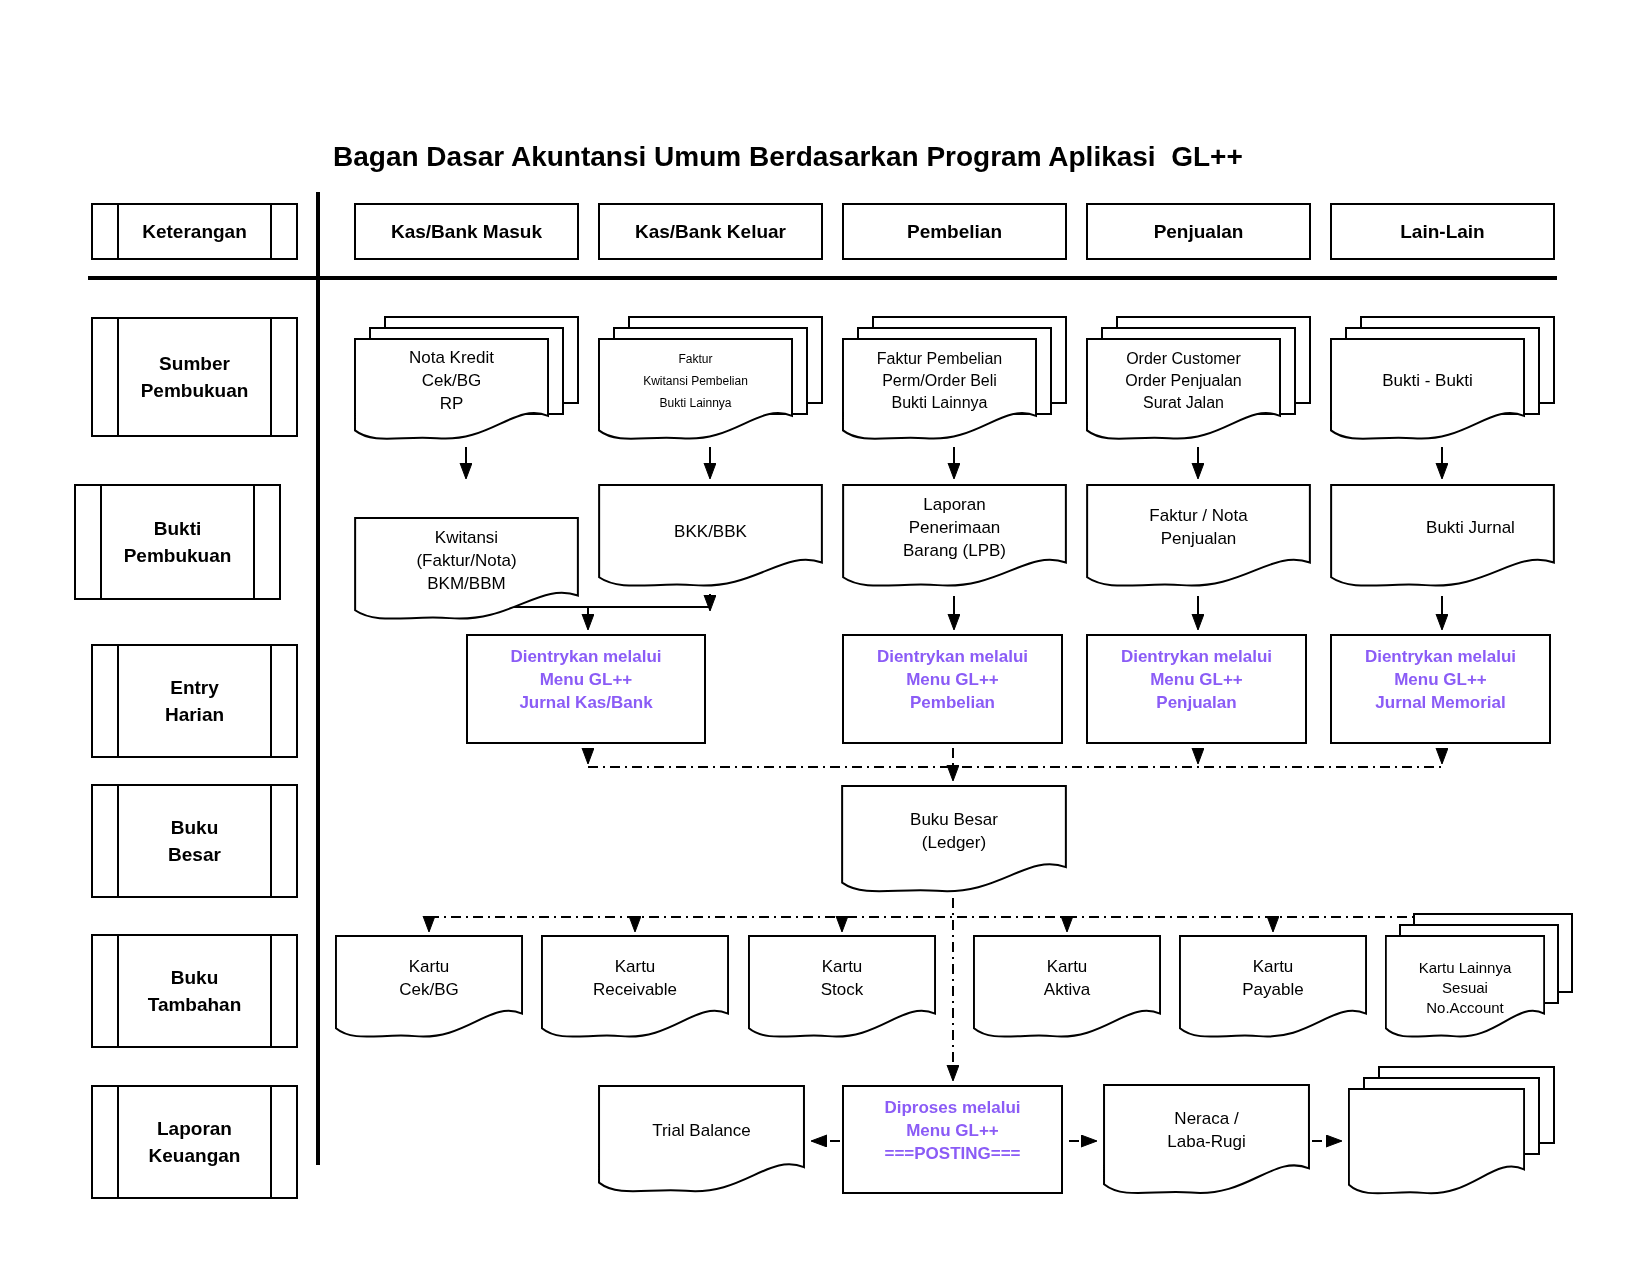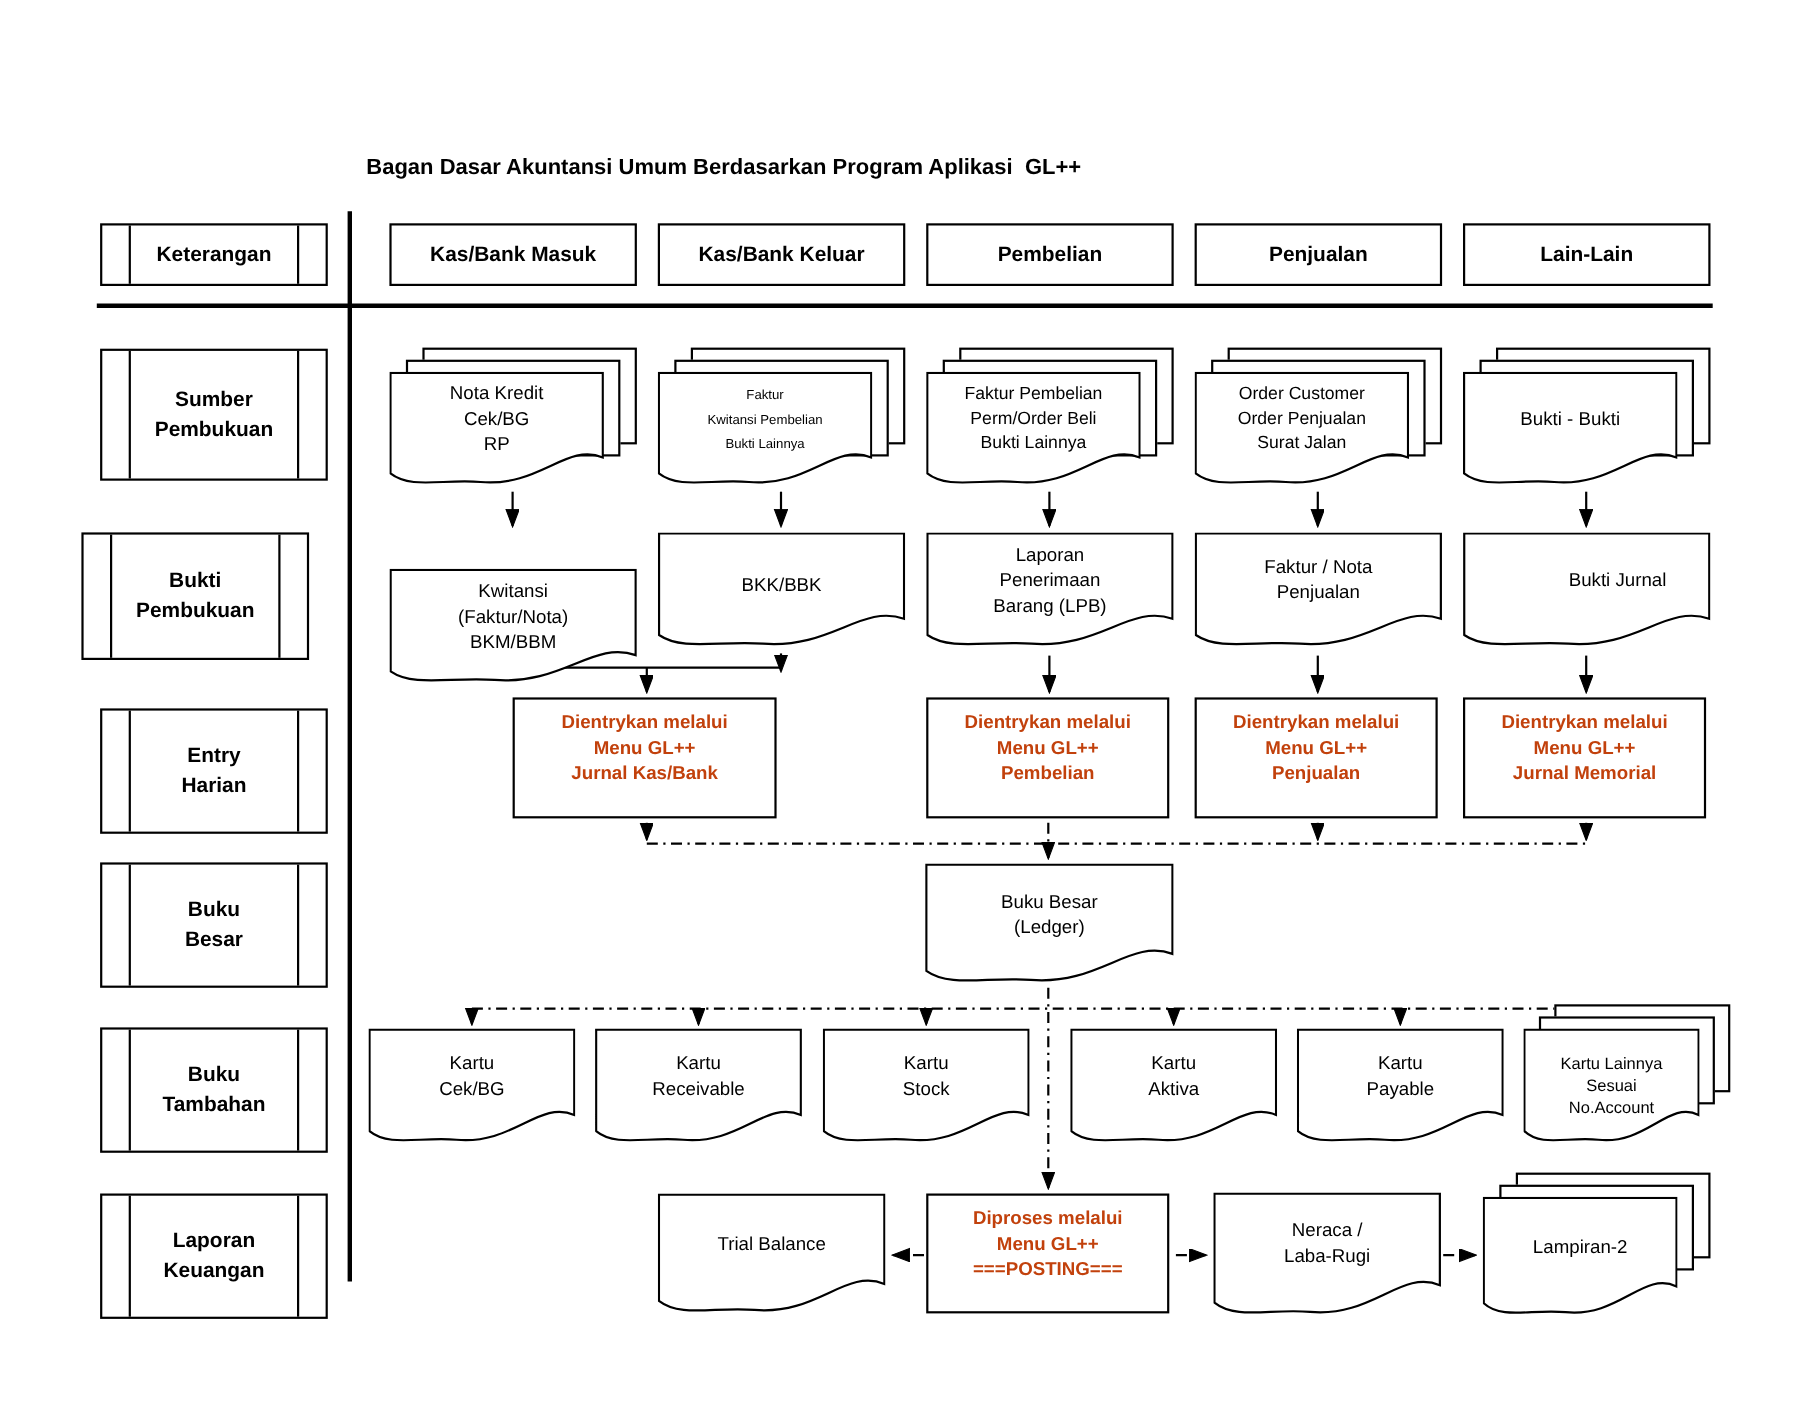--- a/index.html
+++ b/index.html
@@ -1,35 +1,35 @@
 <!DOCTYPE html>
 <html><head>
 <meta charset="utf-8">
 <style>
   html,body{margin:0;padding:0;background:#fff;}
   .canvas{position:relative;width:1650px;height:1275px;background:#ffffff;
           font-family:"Liberation Sans", sans-serif;color:#000;overflow:hidden;}
-  .title{position:absolute;font-weight:bold;font-size:20px;white-space:pre;text-align:center;}
+  .title{position:absolute;font-weight:bold;font-size:28px;white-space:pre;text-align:center;}
   svg.wires{position:absolute;left:0;top:0;width:1650px;height:1275px;}
   svg.wires line, svg.wires path{stroke:#000;}
   .s{stroke-width:2;fill:none;}
   .d{stroke-width:2;fill:none;stroke-dasharray:10 5 2 5;}
   .thick{stroke-width:4;}
   .box{position:absolute;border:2px solid #000;background:#fff;display:flex;
        align-items:center;justify-content:center;text-align:center;white-space:pre-line;}
   .hdr{font-weight:bold;font-size:19px;}
   .proc{position:absolute;border:2px solid #000;background:#fff;display:flex;
         align-items:center;justify-content:center;text-align:center;white-space:pre-line;
         font-weight:bold;font-size:19px;line-height:27px;}
   .proc::before,.proc::after{content:"";position:absolute;top:0;bottom:0;width:0;
         border-left:2px solid #000;}
   .proc::before{left:24px;}
   .proc::after{right:24px;}
   .entry{align-items:flex-start;padding-top:9px;font-weight:bold;font-size:17px;
-         line-height:23px;color:#c2410c;box-sizing:border-box;}
+         line-height:23px;color:#8b5cf6;box-sizing:border-box;}
   .docnode{position:absolute;}
   .docnode svg{position:absolute;width:100%;height:100%;left:0;top:0;}
   .docnode .label{position:absolute;display:flex;align-items:center;justify-content:center;
          text-align:center;white-space:pre-line;font-size:17px;line-height:23px;}
   .sheet{position:absolute;border:2px solid #000;background:#fff;box-sizing:border-box;}
   .small .label{font-size:15px;line-height:20px;}
 </style>
 </head>
 <body>
 
@@ -269,16 +269,15 @@
     </svg>
     <div class="label" style="left:0;top:0;width:100%;height:92px;">Neraca /
 Laba-Rugi</div>
   </div>
   <div class="docnode" style="left:1348px;top:1066px;width:207px;height:134px;">
     <div class="sheet" style="left:30px;top:0;width:177px;height:78px;"></div>
     <div class="sheet" style="left:15px;top:11px;width:177px;height:78px;"></div>
     <svg style="left:0;top:22px;width:177px;height:112px;" viewBox="0 0 200 110" preserveAspectRatio="none">
       <path d="M1,1 L199,1 L199,80 C165,66 140,108 85,103 C50,100 20,110 1,95 Z" fill="#fff" stroke="#000" stroke-width="2" vector-effect="non-scaling-stroke"></path>
     </svg>
-    <div class="label" style="left:0;top:22px;width:177px;height:90px;">Lampiran-2</div>
   </div>
 
 </div>
 
 </body></html>

